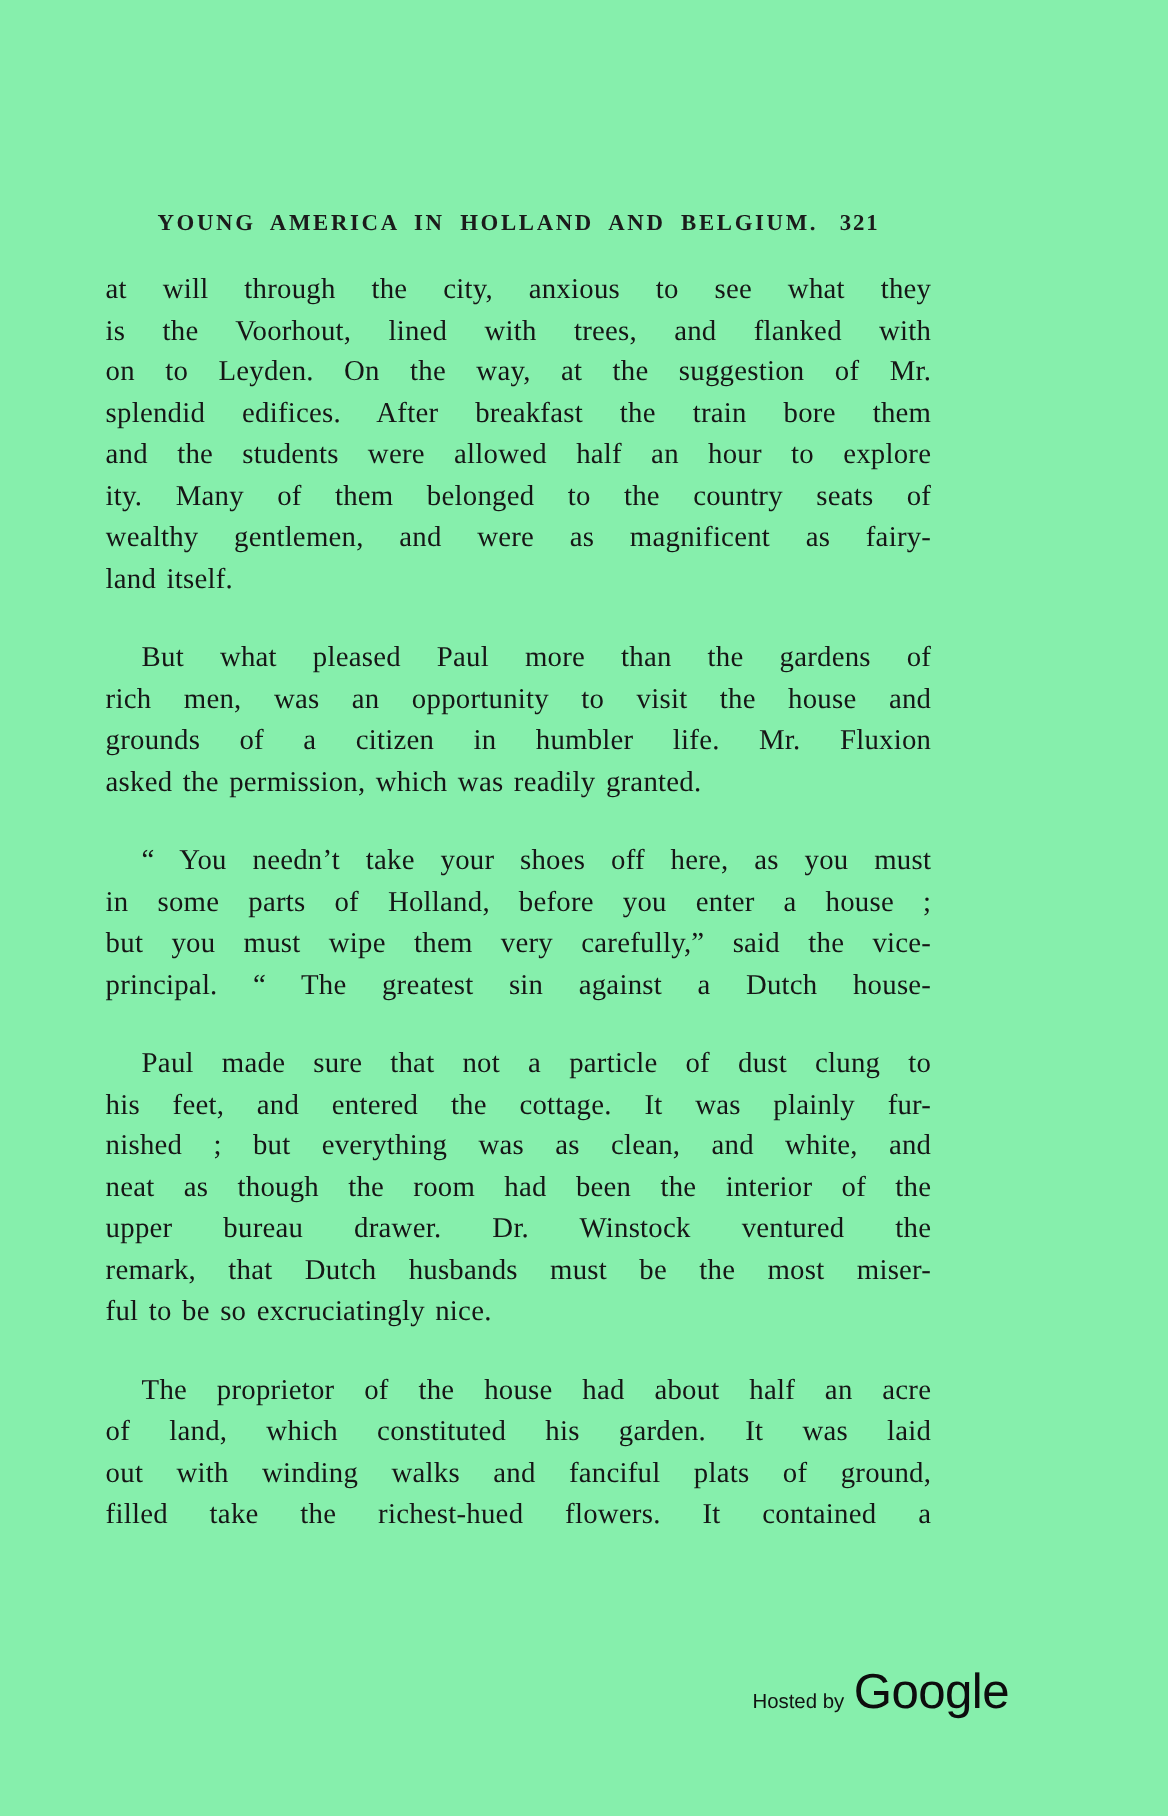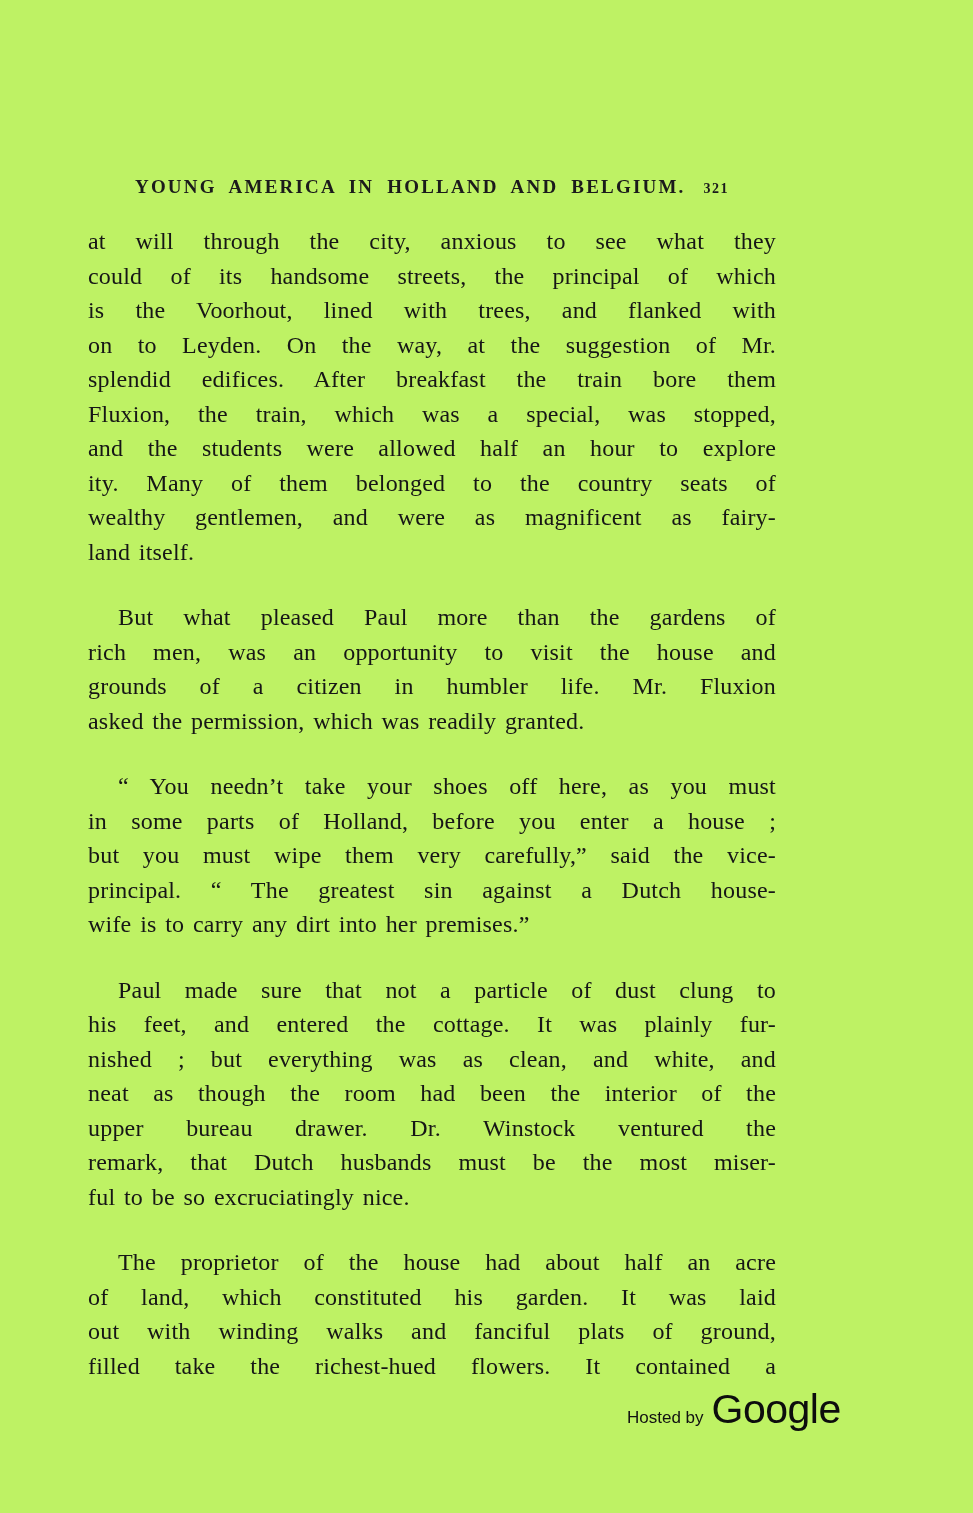--- a/index.html
+++ b/index.html
@@ -4,21 +4,21 @@
 <style>
   html, body {
     margin: 0;
     padding: 0;
     background: #ffffff;
   }
   .page {
     position: relative;
     width: 973px;
     height: 1513px;
-    background: #bef264;
+    background: #86efac;
     overflow: hidden;
     font-family: "Liberation Serif", serif;
   }
   .column {
     position: absolute;
     left: 88px;
     top: 176px;
     width: 688px;
   }
   .running-head {
@@ -29,21 +29,21 @@
     color: #1b1b1b;
     white-space: nowrap;
   }
   .head-title {
     font-size: 19px;
     font-weight: 700;
     letter-spacing: 2.2px;
     word-spacing: 6px;
   }
   .head-page {
-    font-size: 14px;
+    font-size: 19px;
     font-weight: 700;
     letter-spacing: 1.5px;
   }
   .body-text {
     margin-top: 26px;
     font-size: 24px;
     line-height: 34.5px;
     color: #161616;
     word-spacing: 2.5px;
     letter-spacing: 0.2px;
@@ -90,40 +90,37 @@
   <div class="column">
 
     <div class="running-head">
       <span class="head-title">YOUNG AMERICA IN HOLLAND AND BELGIUM.</span>
       <span class="head-page">321</span>
     </div>
 
     <div class="body-text">
 
       <div class="line">at will through the city, anxious to see what they</div>
-      <div class="line">could of its handsome streets, the principal of which</div>
       <div class="line">is the Voorhout, lined with trees, and flanked with</div>
       <div class="line">on to Leyden. On the way, at the suggestion of Mr.</div>
       <div class="line">splendid edifices. After breakfast the train bore them</div>
-      <div class="line">Fluxion, the train, which was a special, was stopped,</div>
       <div class="line">and the students were allowed half an hour to explore</div>
       <div class="line">ity. Many of them belonged to the country seats of</div>
       <div class="line">wealthy gentlemen, and were as magnificent as fairy-</div>
       <div class="line para-end">land itself.</div>
 
       <div class="line indent">But what pleased Paul more than the gardens of</div>
       <div class="line">rich men, was an opportunity to visit the house and</div>
       <div class="line">grounds of a citizen in humbler life. Mr. Fluxion</div>
       <div class="line para-end">asked the permission, which was readily granted.</div>
 
       <div class="line indent">“ You needn’t take your shoes off here, as you must</div>
       <div class="line">in some parts of Holland, before you enter a house ;</div>
       <div class="line">but you must wipe them very carefully,” said the vice-</div>
       <div class="line">principal. “ The greatest sin against a Dutch house-</div>
-      <div class="line para-end">wife is to carry any dirt into her premises.”</div>
 
       <div class="line indent">Paul made sure that not a particle of dust clung to</div>
       <div class="line">his feet, and entered the cottage. It was plainly fur-</div>
       <div class="line">nished ; but everything was as clean, and white, and</div>
       <div class="line">neat as though the room had been the interior of the</div>
       <div class="line">upper bureau drawer. Dr. Winstock ventured the</div>
       <div class="line">remark, that Dutch husbands must be the most miser-</div>
       <div class="line para-end">ful to be so excruciatingly nice.</div>
 
       <div class="line indent">The proprietor of the house had about half an acre</div>

